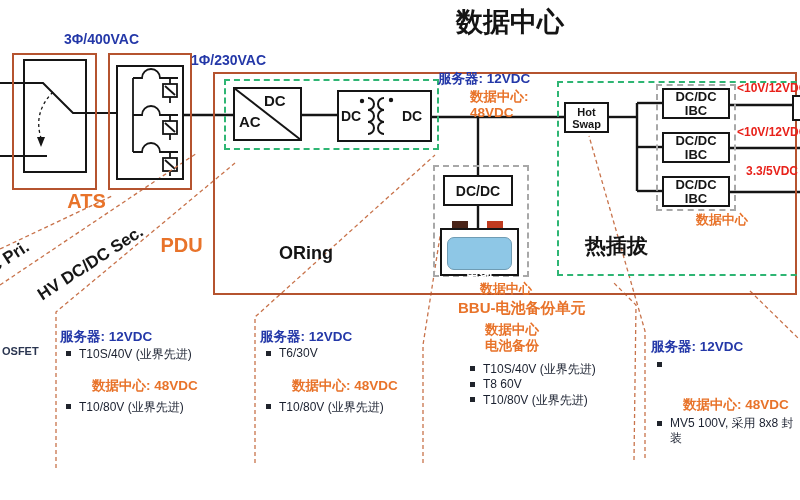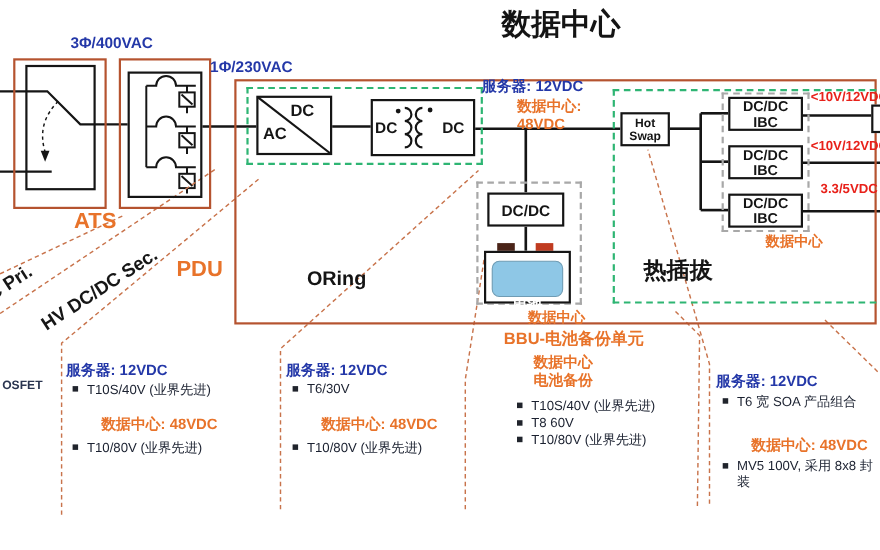--- a/index.html
+++ b/index.html
@@ -212,19 +212,18 @@
   <span>T8 60V</span>
 </div>
 <div class="item" style="left:470px;top:392px;">
   <span class="sq"></span>
   <span>T10/80V (业界先进)</span>
 </div>
 
 <div class="txt blue h13" style="left:651px;top:338px;">服务器: 12VDC</div>
 <div class="item" style="left:657px;top:357px;">
   <span class="sq"></span>
-  <span>T6 宽 SOA 产品组合</span>
 </div>
 <div class="txt orange h13" style="left:651px;top:396px;">数据中心: 48VDC</div>
 <div class="item" style="left:657px;top:416px;">
   <span class="sq"></span>
   <span style="width:128px;white-space:normal;line-height:15px;">MV5 100V, 采用 8x8 封装</span>
 </div>
 
 </body></html>

